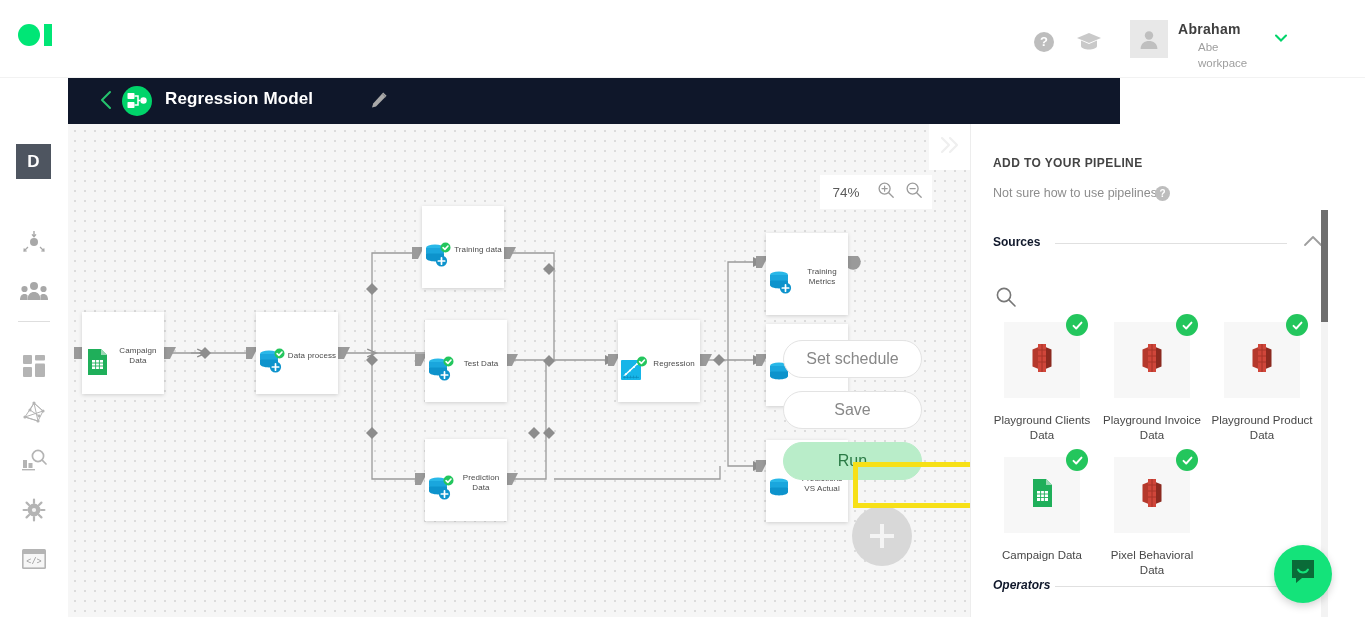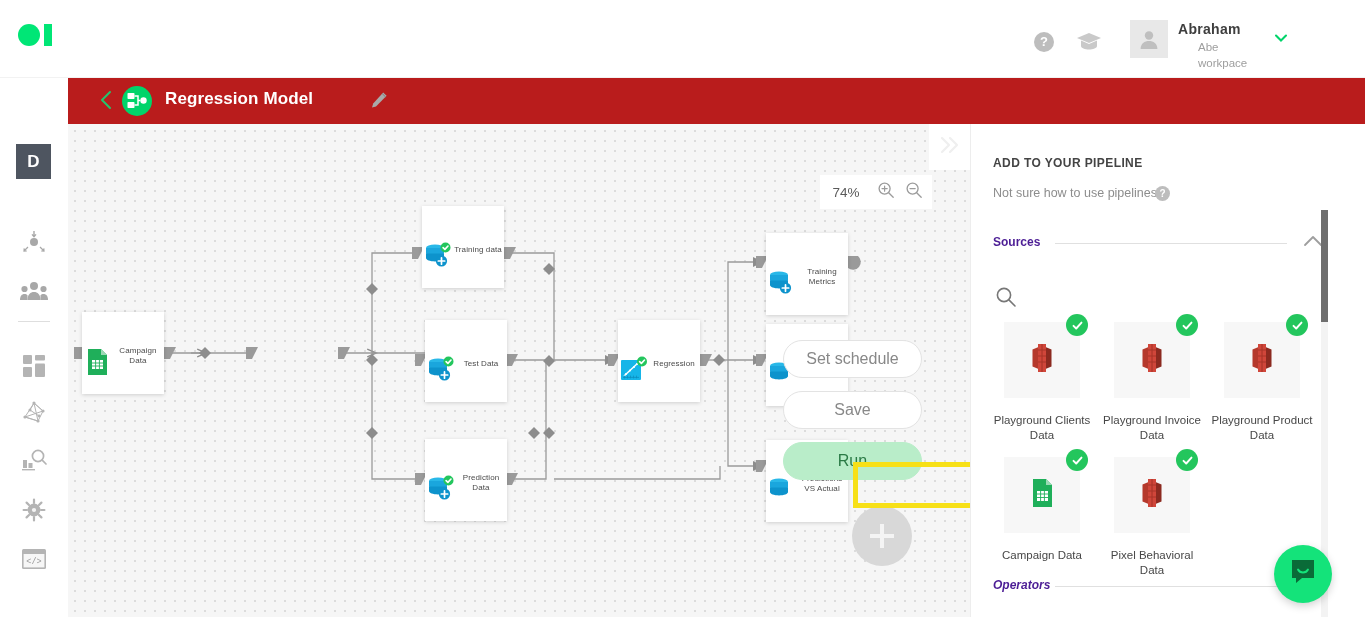--- a/index.html
+++ b/index.html
@@ -67,22 +67,22 @@
     position: absolute; left: 18px; width: 32px; height: 32px; cursor: pointer;
     display: flex; align-items: center; justify-content: center;
   }
   .rail-div {
     position: absolute; left: 18px; top: 243px; width: 32px; height: 1px;
     background: #dedede;
   }
 
   
   .titlebar {
-    position: absolute; left: 68px; top: 78px; width: 1297px; height: 46px;
-    background: #b91c1c;
+    position: absolute; left: 68px; top: 78px; width: 1052px; height: 46px;
+    background: #0f172a;
   }
   .back-chev { position: absolute; left: 28px; top: 11px; width: 22px; height: 22px; cursor: pointer; }
   .pipe-badge {
     position: absolute; left: 54px; top: 8px; width: 30px; height: 30px;
     border-radius: 50%; background: #00d46a;
     display: flex; align-items: center; justify-content: center;
   }
   .pipe-title {
     position: absolute; left: 97px; top: 11px;
     font-size: 17px; font-weight: bold; color: #ffffff; letter-spacing: .1px;
@@ -162,21 +162,21 @@
   .rp-sub {
     position: absolute; left: 22px; top: 62px; font-size: 12.5px; color: #8d8d8d;
   }
   .rp-sub-q {
     position: absolute; left: 184px; top: 62px; width: 15px; height: 15px;
     border-radius: 50%; background: #bdbdbd; color: #fff; font-size: 10px;
     line-height: 15px; text-align: center; font-weight: bold; cursor: pointer;
   }
   .sec-head { position: absolute; left: 22px; width: 330px; height: 18px; }
   .sec-head .lbl {
-    position: absolute; left: 0; top: 1px; font-size: 12px; font-weight: bold; color: #4c1d95;
+    position: absolute; left: 0; top: 1px; font-size: 12px; font-weight: bold; color: #0f172a;
   }
   .sec-head .rule {
     position: absolute; left: 62px; top: 9px; right: 36px; height: 1px; background: #e0e0e0;
   }
   .sec-head .chev { position: absolute; right: 0; top: 0; width: 20px; height: 18px; cursor: pointer; }
   .search-icon { position: absolute; left: 24px; top: 162px; width: 22px; height: 22px; cursor: pointer; }
 
   .cards { position: absolute; left: 16px; top: 198px; width: 330px; }
   .card {
     float: left; width: 110px; margin-bottom: 14px; cursor: pointer;
@@ -445,20 +445,34 @@
           <path d="M19 2 L25 8 L19 8 Z" fill="#9ad9b4"></path>
           <rect x="10" y="13" width="11" height="9" fill="#ffffff"></rect>
           <g stroke="#1faf5a" stroke-width="0.9">
             <path d="M10 16 L21 16 M10 19 L21 19 M13.6 13 L13.6 22 M17.4 13 L17.4 22"></path>
           </g>
         </svg>
       </div>
       <div class="nlabel">Campaign Data</div>
     </div>
 
+    <div class="node" style="left:188px;top:188px">
+      <div class="nicon">
+        <svg width="30" height="30" viewBox="0 0 30 30">
+          <ellipse cx="13" cy="7" rx="9" ry="3.4" fill="#29b8e8"></ellipse>
+          <path d="M4 7 L4 12 C4 13.9 8 15.4 13 15.4 C18 15.4 22 13.9 22 12 L22 7" fill="#1aa6dd"></path>
+          <path d="M4 12.5 L4 17 C4 18.9 8 20.4 13 20.4 C18 20.4 22 18.9 22 17 L22 12.5" fill="#0d93cc"></path>
+          <circle cx="19.5" cy="20" r="5.6" fill="#0d93cc"></circle>
+          <path d="M19.5 16.8 L19.5 23.2 M16.3 20 L22.7 20" stroke="#ffffff" stroke-width="1.7" stroke-linecap="round"></path>
+          <circle cx="23.5" cy="6.5" r="5" fill="#23c65d"></circle>
+          <path d="M21.1 6.6 L22.9 8.4 L26 5" stroke="#ffffff" stroke-width="1.6" fill="none" stroke-linecap="round" stroke-linejoin="round"></path>
+        </svg>
+      </div>
+      <div class="nlabel">Data process</div>
+    </div>
 
     <div class="node" style="left:354px;top:82px">
       <div class="nicon">
         <svg width="30" height="30" viewBox="0 0 30 30">
           <ellipse cx="13" cy="7" rx="9" ry="3.4" fill="#29b8e8"></ellipse>
           <path d="M4 7 L4 12 C4 13.9 8 15.4 13 15.4 C18 15.4 22 13.9 22 12 L22 7" fill="#1aa6dd"></path>
           <path d="M4 12.5 L4 17 C4 18.9 8 20.4 13 20.4 C18 20.4 22 18.9 22 17 L22 12.5" fill="#0d93cc"></path>
           <circle cx="19.5" cy="20" r="5.6" fill="#0d93cc"></circle>
           <path d="M19.5 16.8 L19.5 23.2 M16.3 20 L22.7 20" stroke="#ffffff" stroke-width="1.7" stroke-linecap="round"></path>
           <circle cx="23.5" cy="6.5" r="5" fill="#23c65d"></circle>

